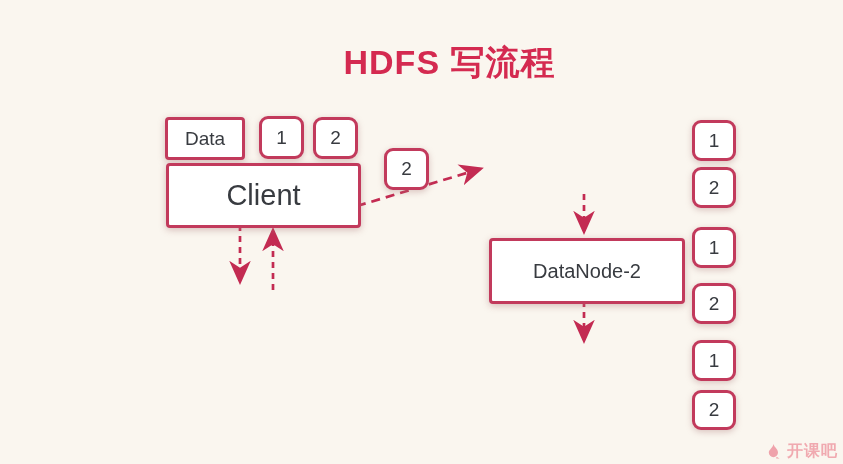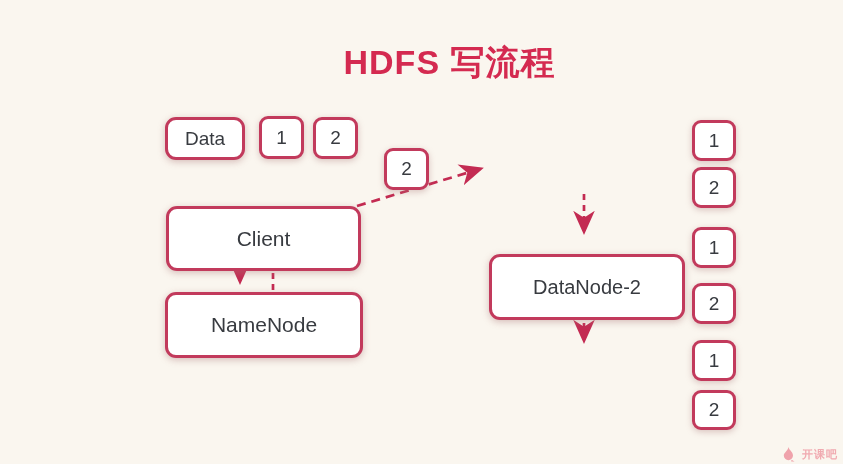--- a/index.html
+++ b/index.html
@@ -5,35 +5,35 @@
   html,body{margin:0;padding:0;background:#faf6ef;}
   .stage{
     position:relative;width:843px;height:464px;background:#faf6ef;
     font-family:"Liberation Sans","DejaVu Sans",sans-serif;overflow:hidden;
   }
   .title{
     position:absolute;top:40px;left:0;width:100%;box-sizing:border-box;padding-left:56px;
     text-align:center;font-size:34px;font-weight:800;color:#d42a50;letter-spacing:1px;
   }
   .node{
-    position:absolute;background:#ffffff;border:3px solid #c23a5c;border-radius:11px;
+    position:absolute;background:#ffffff;border:3px solid #c23a5c;border-radius:4px;
     display:flex;align-items:center;justify-content:center;
     color:#383b40;font-size:20px;
     box-shadow:0 2px 7px rgba(170,120,120,0.45);
   }
   .chip{
     position:absolute;background:#ffffff;border:3px solid #c23a5c;border-radius:9px;
     display:flex;align-items:center;justify-content:center;
     color:#383b40;font-size:19px;
     box-shadow:0 2px 6px rgba(170,120,120,0.4);
   }
   .arrows{position:absolute;left:0;top:0;pointer-events:none;}
   .watermark{
     position:absolute;right:5px;bottom:2px;display:flex;align-items:center;gap:7px;
-    color:#f0a2aa;font-size:11px;font-weight:bold;opacity:0.9;letter-spacing:1px;
+    color:#f0a2aa;font-size:16px;font-weight:bold;opacity:0.9;letter-spacing:1px;
   }
 </style>
 </head>
 <body>
 
 <div class="stage">
 
   <div class="title">HDFS 写流程</div>
 
   <svg class="arrows" width="843" height="464" viewBox="0 0 843 464">
@@ -46,30 +46,29 @@
     <path d="M240,225 L240,281" stroke="#c32b52" stroke-width="2.7" stroke-dasharray="6 5" fill="none" marker-end="url(#ah)"></path>
     <path d="M273,290 L273,231" stroke="#c32b52" stroke-width="2.7" stroke-dasharray="6 5" fill="none" marker-end="url(#ah)"></path>
     <path d="M584,194 L584,231" stroke="#c32b52" stroke-width="2.7" stroke-dasharray="6 5" fill="none" marker-end="url(#ah)"></path>
     <path d="M584,301 L584,340" stroke="#c32b52" stroke-width="2.7" stroke-dasharray="6 5" fill="none" marker-end="url(#ah)"></path>
   </svg>
 
   <div class="node" style="left:165px;top:117px;width:74px;height:37px;font-size:19px;">Data</div>
   <div class="chip" style="left:259px;top:116px;width:39px;height:37px;">1</div>
   <div class="chip" style="left:313px;top:117px;width:39px;height:36px;">2</div>
 
-  <div class="node" style="left:166px;top:163px;width:189px;height:59px;font-size:21px;margin-top:43px;">Client</div>
+  <div class="node" style="left:166px;top:163px;width:189px;height:59px;font-size:29px;">Client</div>
 
-  <div class="node" style="left:165px;top:292px;width:192px;height:60px;font-size:21px;">NameNode</div>
 
   <div class="chip" style="left:384px;top:148px;width:39px;height:36px;">2</div>
 
   <div class="chip" style="left:692px;top:120px;width:38px;height:35px;">1</div>
   <div class="chip" style="left:692px;top:167px;width:38px;height:35px;">2</div>
 
-  <div class="node" style="left:489px;top:238px;width:190px;height:60px;margin-top:16px;">DataNode-2</div>
+  <div class="node" style="left:489px;top:238px;width:190px;height:60px;">DataNode-2</div>
   <div class="chip" style="left:692px;top:227px;width:38px;height:35px;">1</div>
   <div class="chip" style="left:692px;top:283px;width:38px;height:35px;">2</div>
 
   <div class="chip" style="left:692px;top:340px;width:38px;height:35px;">1</div>
   <div class="chip" style="left:692px;top:390px;width:38px;height:34px;">2</div>
 
   <div class="watermark">
     <svg width="13" height="15" viewBox="0 0 13 15">
       <path d="M6.5,0 C7,3.2 11,4.6 11,8.6 a4.6,4.6 0 0 1 -9.2,0 C1.8,5.6 5.6,4.2 6.5,0 Z M9.5,12.8 L12.6,14.6 L9.2,14.6 Z" fill="#ee9aa4"></path>
     </svg>

